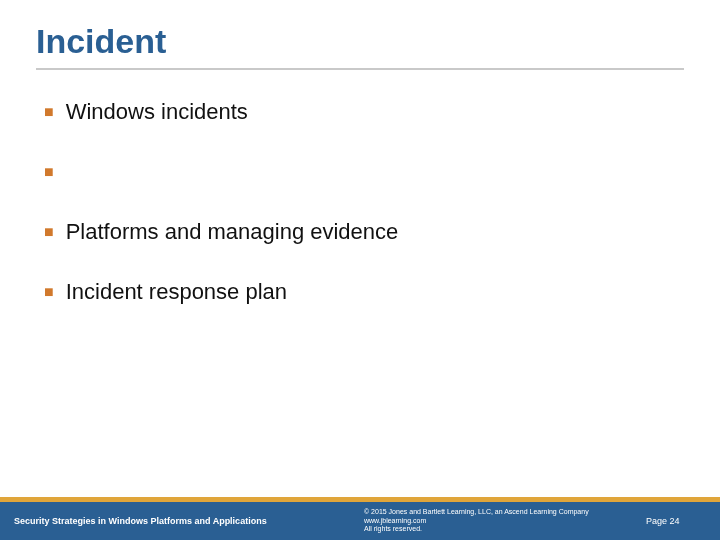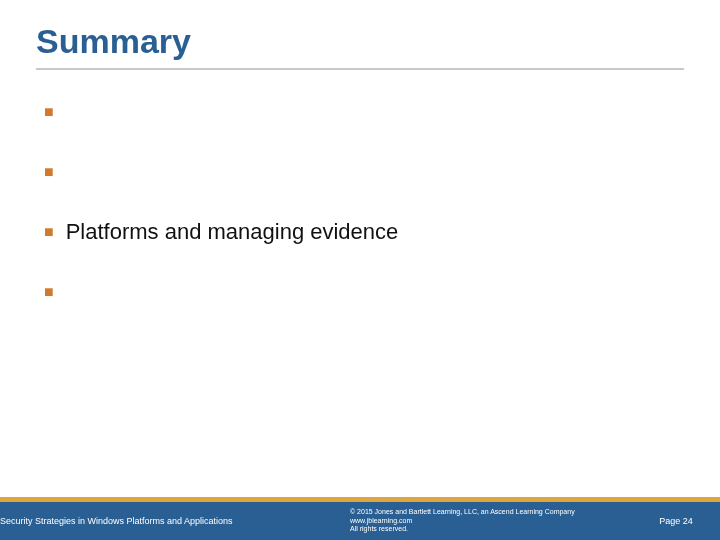--- a/index.html
+++ b/index.html
@@ -66,60 +66,63 @@
   .footer-bar {
     height: 38px;
     background: #2a5f93;
     display: flex;
     align-items: center;
     color: #ffffff;
     position: relative;
   }
   .footer-left {
     font-size: 9px;
-    padding-left: 0;
+    padding-left: 14px;
     flex: 0 0 auto;
     width: 340px;
+    font-weight: bold;
   }
   .footer-center {
     font-size: 7px;
     line-height: 1.25;
     flex: 1 1 auto;
     padding-left: 10px;
   }
   .footer-center div { white-space: nowrap; }
   .footer-right {
     font-size: 9px;
     padding-right: 14px;
-    text-align: center;
+    text-align: left;
     flex: 0 0 auto;
     width: 60px;
   }
 </style>
 </head>
 <body>
 
 <div class="slide">
 
-  <div class="title">Summary</div>
+  <div class="title">Incident</div>
   <div class="title-underline"></div>
 
   <div class="bullets">
     <div class="bullet">
       <span class="marker">■</span>
+      <span>Windows incidents</span>
     </div>
     <div class="bullet">
       <span class="marker">■</span>
     </div>
     <div class="bullet">
       <span class="marker">■</span>
       <span>Platforms and managing evidence</span>
     </div>
     <div class="bullet">
       <span class="marker">■</span>
+      <span>Incident response plan</span>
     </div>
   </div>
 
   <div class="footer">
     <div class="footer-accent"></div>
     <div class="footer-bar">
       <div class="footer-left">Security Strategies in Windows Platforms and Applications</div>
       <div class="footer-center">
         <div>© 2015 Jones and Bartlett Learning, LLC, an Ascend Learning Company</div>
         <div>www.jblearning.com</div>

